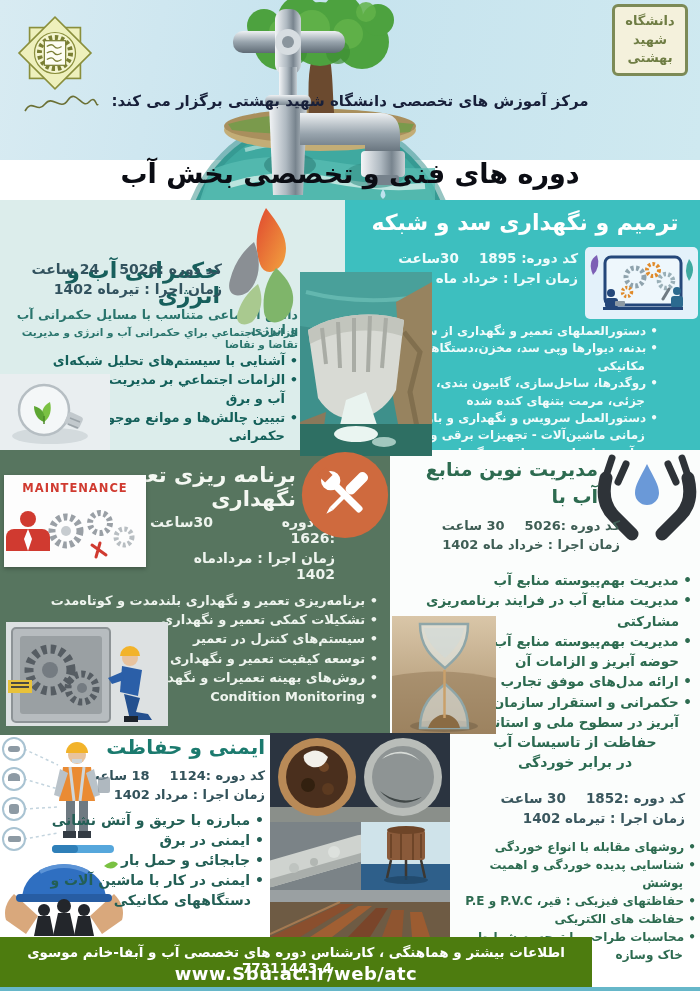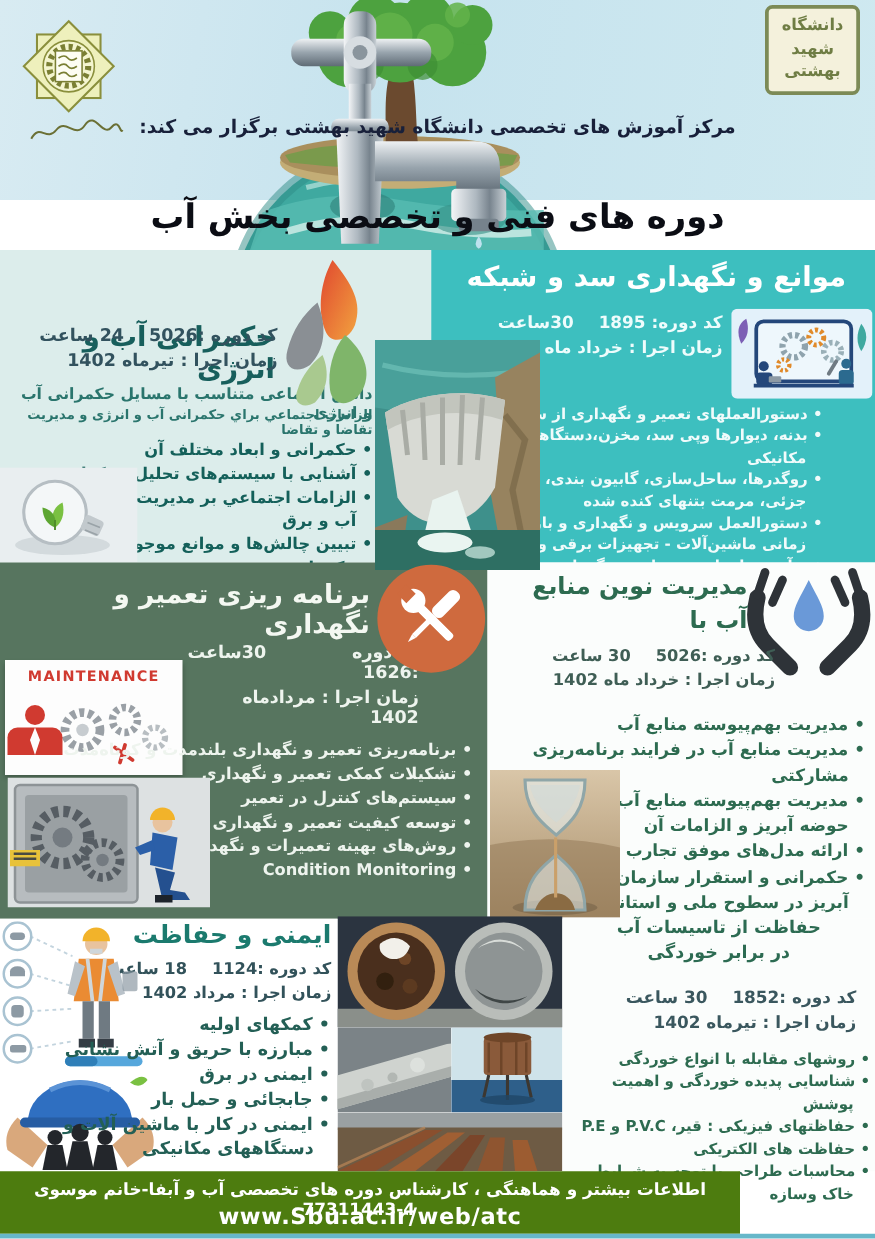--- a/index.html
+++ b/index.html
@@ -40,21 +40,21 @@
   .card-dam { left:345px; top:200px; width:355px; height:250px; background:#3dbfbf; }
   .c2-title { left:355px; top:210px; width:340px; text-align:center; font-size:22px; color:#ffffff; }
   .c2-meta  { left:350px; top:250px; width:228px; font-size:13.5px; color:#eefcfc; }
   .c2-bullets { left:352px; top:323px; width:306px; font-size:12px; color:#f0fbfb; line-height:1.45; }
 
   
   .card-maintenance { left:0; top:450px; width:390px; height:285px; background:#57755f; }
   .c3-title { left:8px; top:463px; width:288px; text-align:right; font-size:21px; color:#f4f8f2; }
   .c3-meta  { left:150px; top:514px; width:185px; font-size:14px; color:#eef4ee; }
   .c3-bullets { left:8px; top:591px; width:370px; font-size:13px; color:#eef4ee; line-height:1.48; }
-  .maint-panel { left:4px; top:528px; width:142px; height:92px; background:#fdfdfd;
+  .maint-panel { left:4px; top:475px; width:142px; height:92px; background:#fdfdfd;
     box-shadow:0 2px 4px rgba(0,0,0,.25); }
   .maint-label { position:absolute; left:0; top:6px; width:100%; text-align:center;
     font-size:11.5px; font-weight:bold; letter-spacing:1px; color:#d03a30; }
 
   
   .card-resources { left:390px; top:450px; width:310px; height:285px; background:#fbfdfc; }
   .c4-title { left:394px; top:456px; width:204px; text-align:right; font-size:19px; color:#2d6b50; line-height:1.4; }
   .c4-meta  { left:400px; top:518px; width:220px; font-size:13px; color:#3f5e55; }
   .c4-bullets { left:394px; top:570px; width:298px; font-size:13.5px; color:#2d6b50; line-height:1.5; }
 
@@ -202,39 +202,38 @@
       <span>کد دوره :5026</span>
       <span>24 ساعت</span>
     </div>
     <div class="meta-row">
       <span>زمان اجرا : تیرماه 1402</span>
     </div>
   </div>
   <div class="abs c1-desc1">دانش اجتماعی متناسب با مسایل حکمرانی آب و انرژی</div>
   <div class="abs c1-desc2">الزامات اجتماعي براي حکمرانی آب و انرژی و مدیریت تقاضا و تقاضا</div>
   <ul class="bullets c1-bullets">
-      <li>حکمرانی و ابعاد مختلف آن</li>
       <li>آشنایی با سیستم‌های تحلیل شبکه‌ای</li>
       <li>الزامات اجتماعي بر مدیریت تقاضا و مصرف آب و برق</li>
       <li>تبیین چالش‌ها و موانع موجود در تحقق حکمرانی</li>
     </ul>
 
   <svg class="abs" style="left:0; top:374px; width:110px; height:76px;" viewBox="0 0 110 76">
     <rect width="110" height="76" fill="#e9eef0"></rect>
     <ellipse cx="50" cy="62" rx="38" ry="8" fill="#d3dadd"></ellipse>
     <circle cx="44" cy="36" r="25" fill="#f4f7f8" stroke="#b6bec3" stroke-width="2.5"></circle>
     <rect x="66" y="40" width="16" height="13" rx="3" transform="rotate(25 74 46)" fill="#c2c9cd"></rect>
     <path d="M70 44 l10 4 M68 50 l10 4" stroke="#9aa3a8" stroke-width="1.5"></path>
     <path d="M44 48 C40 40 42 32 50 28 C52 36 50 44 44 48 Z" fill="#7ac142"></path>
     <path d="M44 48 C46 40 42 34 34 32 C34 40 38 46 44 48 Z" fill="#5da632"></path>
     <path d="M44 50 L44 42" stroke="#4d8a2a" stroke-width="1.5"></path>
   </svg>
 
   <div class="card card-dam"></div>
-  <div class="abs card-title c2-title">موانع و نگهداری سد و شبکه</div>
+  <div class="abs card-title c2-title">ترمیم و نگهداری سد و شبکه</div>
   <div class="abs meta c2-meta">
     <div class="meta-row">
       <span>کد دوره: 1895</span>
       <span>30ساعت</span>
     </div>
     <div class="meta-row">
       <span>زمان اجرا : خرداد ماه 1402</span>
     </div>
   </div>
   <ul class="bullets c2-bullets">
@@ -417,21 +416,20 @@
   <div class="abs meta c5-meta">
     <div class="meta-row">
       <span>کد دوره :1124</span>
       <span>18 ساعت</span>
     </div>
     <div class="meta-row">
       <span>زمان اجرا : مرداد 1402</span>
     </div>
   </div>
   <ul class="bullets c5-bullets">
-      <li>کمکهای اولیه</li>
       <li>مبارزه با حریق و آتش نشانی</li>
       <li>ایمنی در برق</li>
       <li>جابجائی و حمل بار</li>
       <li>ایمنی در کار با ماشین آلات و دستگاههای مکانیکی</li>
     </ul>
 
   <svg class="abs" style="left:0; top:737px; width:120px; height:118px;" viewBox="0 0 120 118">
     <g stroke="#c3d4de" stroke-width="1.5" stroke-dasharray="3 3">
       <path d="M24 12 L58 28"></path>
         <path d="M24 42 L58 52"></path>

